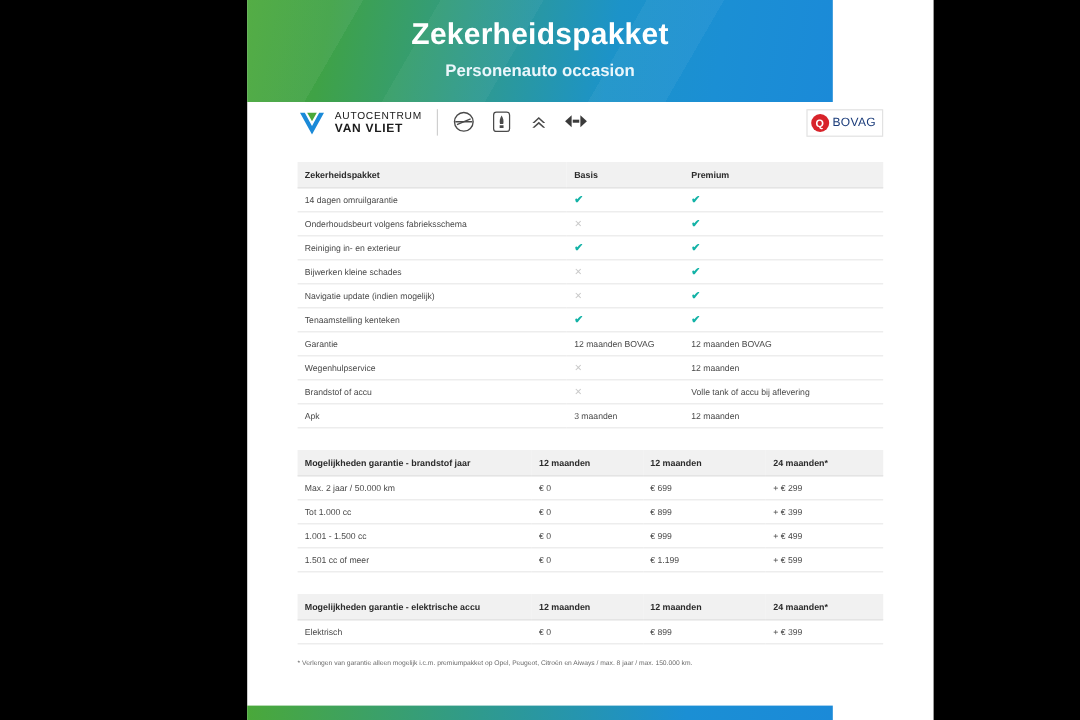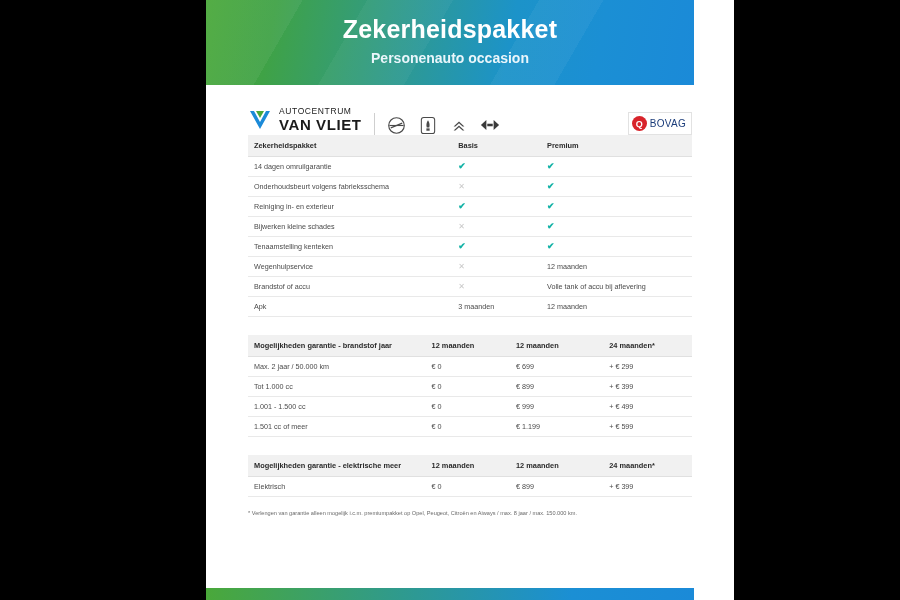--- a/index.html
+++ b/index.html
@@ -10,21 +10,21 @@
   body {
     width: 900px;
     height: 600px;
     overflow: hidden;
     font-family: "Liberation Sans", sans-serif;
   }
   .page {
     position: absolute;
     left: 206px;
     top: 0;
-    width: 528px;
+    width: 572px;
     height: 600px;
     background: #ffffff;
   }
   
   .banner {
     position: relative;
     width: 488px;
     height: 85px;
     background: linear-gradient(100deg, #4aa83a 0%, #3fa246 14%, #2f9a8e 40%, #1c93c9 62%, #1b8fd4 80%, #1b8ad8 100%);
     overflow: hidden;
@@ -54,42 +54,42 @@
     font-size: 14px;
     margin-top: 6px;
     font-weight: bold;
   }
   
   .logo-row {
     position: relative;
     height: 44px;
     margin-top: 6px;
     display: flex;
-    align-items: flex-end;
+    align-items: flex-start;
     padding: 0 42px;
   }
   .brand-left {
     display: flex;
     align-items: center;
     gap: 7px;
   }
   .vv-mark {
     width: 24px;
     height: 22px;
     position: relative;
   }
   .vv-mark svg { display: block; }
   .brand-text {
     font-size: 8.5px;
     line-height: 1.25;
     color: #1b1b1b;
     letter-spacing: .6px;
   }
   .brand-text .l1 { display: block; }
-  .brand-text .l2 { display: block; font-weight: bold; font-size: 15px; }
+  .brand-text .l2 { display: block; font-weight: bold; font-size: 10px; }
   .divider-v {
     width: 1px;
     height: 22px;
     background: #cfcfcf;
     margin: 0 12px;
   }
   .oem-icons {
     display: flex;
     align-items: center;
     gap: 11px;
@@ -282,23 +282,33 @@
           <td>Reiniging in- en exterieur</td>
           <td><span class="check">✔</span></td>
           <td><span class="check">✔</span></td>
         </tr>
         <tr>
           <td>Bijwerken kleine schades</td>
           <td><span class="cross">✕</span></td>
           <td><span class="check">✔</span></td>
         </tr>
         <tr>
+          <td>Navigatie update (indien mogelijk)</td>
+          <td><span class="cross">✕</span></td>
+          <td><span class="check">✔</span></td>
+        </tr>
+        <tr>
           <td>Tenaamstelling kenteken</td>
           <td><span class="check">✔</span></td>
           <td><span class="check">✔</span></td>
+        </tr>
+        <tr>
+          <td>Garantie</td>
+          <td>12 maanden BOVAG</td>
+          <td>12 maanden BOVAG</td>
         </tr>
         <tr>
           <td>Wegenhulpservice</td>
           <td><span class="cross">✕</span></td>
           <td>12 maanden</td>
         </tr>
         <tr>
           <td>Brandstof of accu</td>
           <td><span class="cross">✕</span></td>
           <td>Volle tank of accu bij aflevering</td>
@@ -360,21 +370,21 @@
 
     <table>
       <colgroup>
           <col class="g1">
           <col class="g2">
           <col class="g3">
           <col class="g4">
         </colgroup>
       <thead>
         <tr>
-          <th>Mogelijkheden garantie - elektrische meer</th>
+          <th>Mogelijkheden garantie - elektrische accu</th>
           <th>12 maanden</th>
           <th>12 maanden</th>
           <th>24 maanden*</th>
         </tr>
       </thead>
       <tbody>
         <tr>
           <td>Elektrisch</td>
           <td>€ 0</td>
           <td>€ 899</td>

